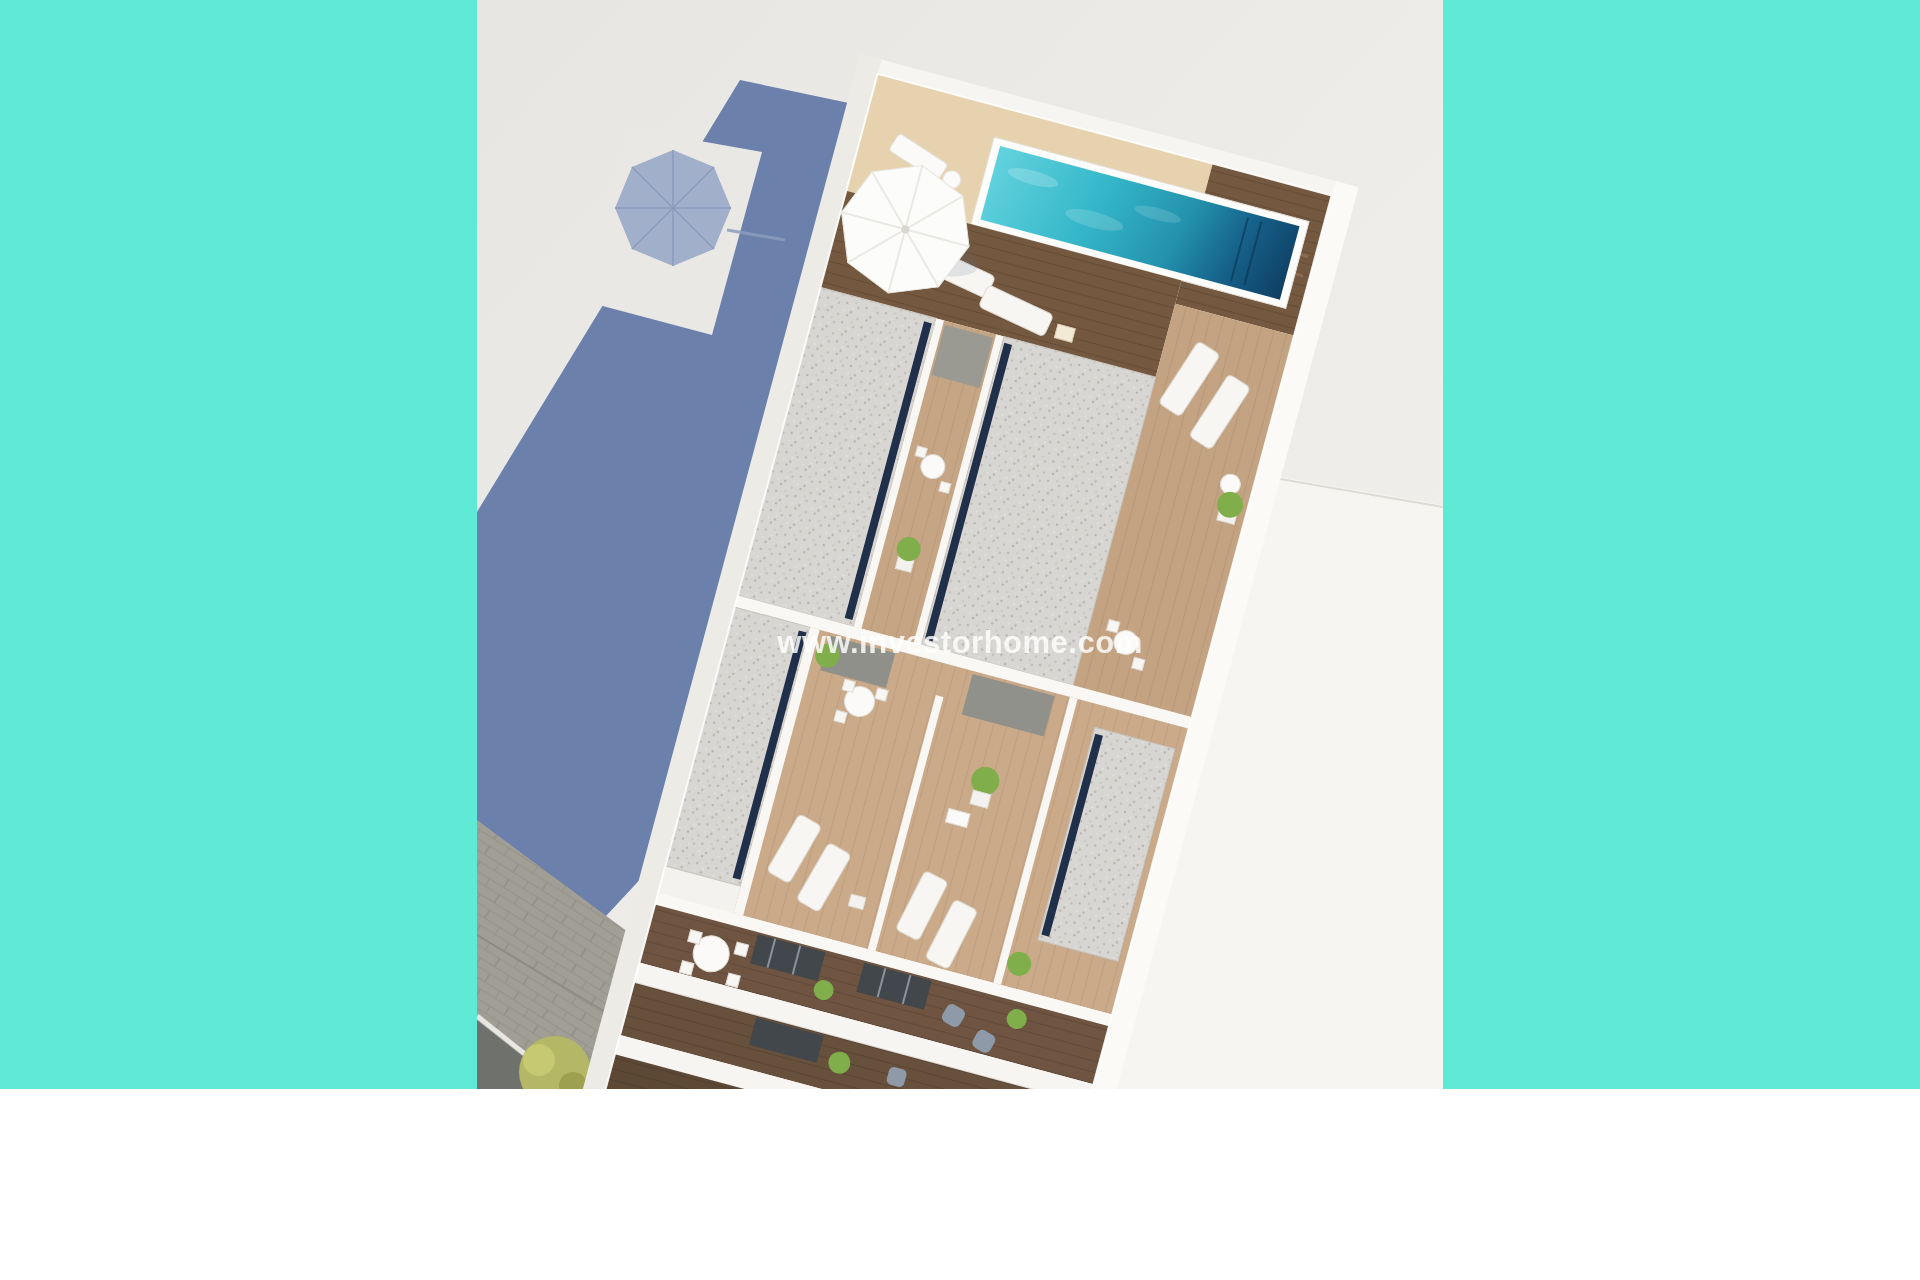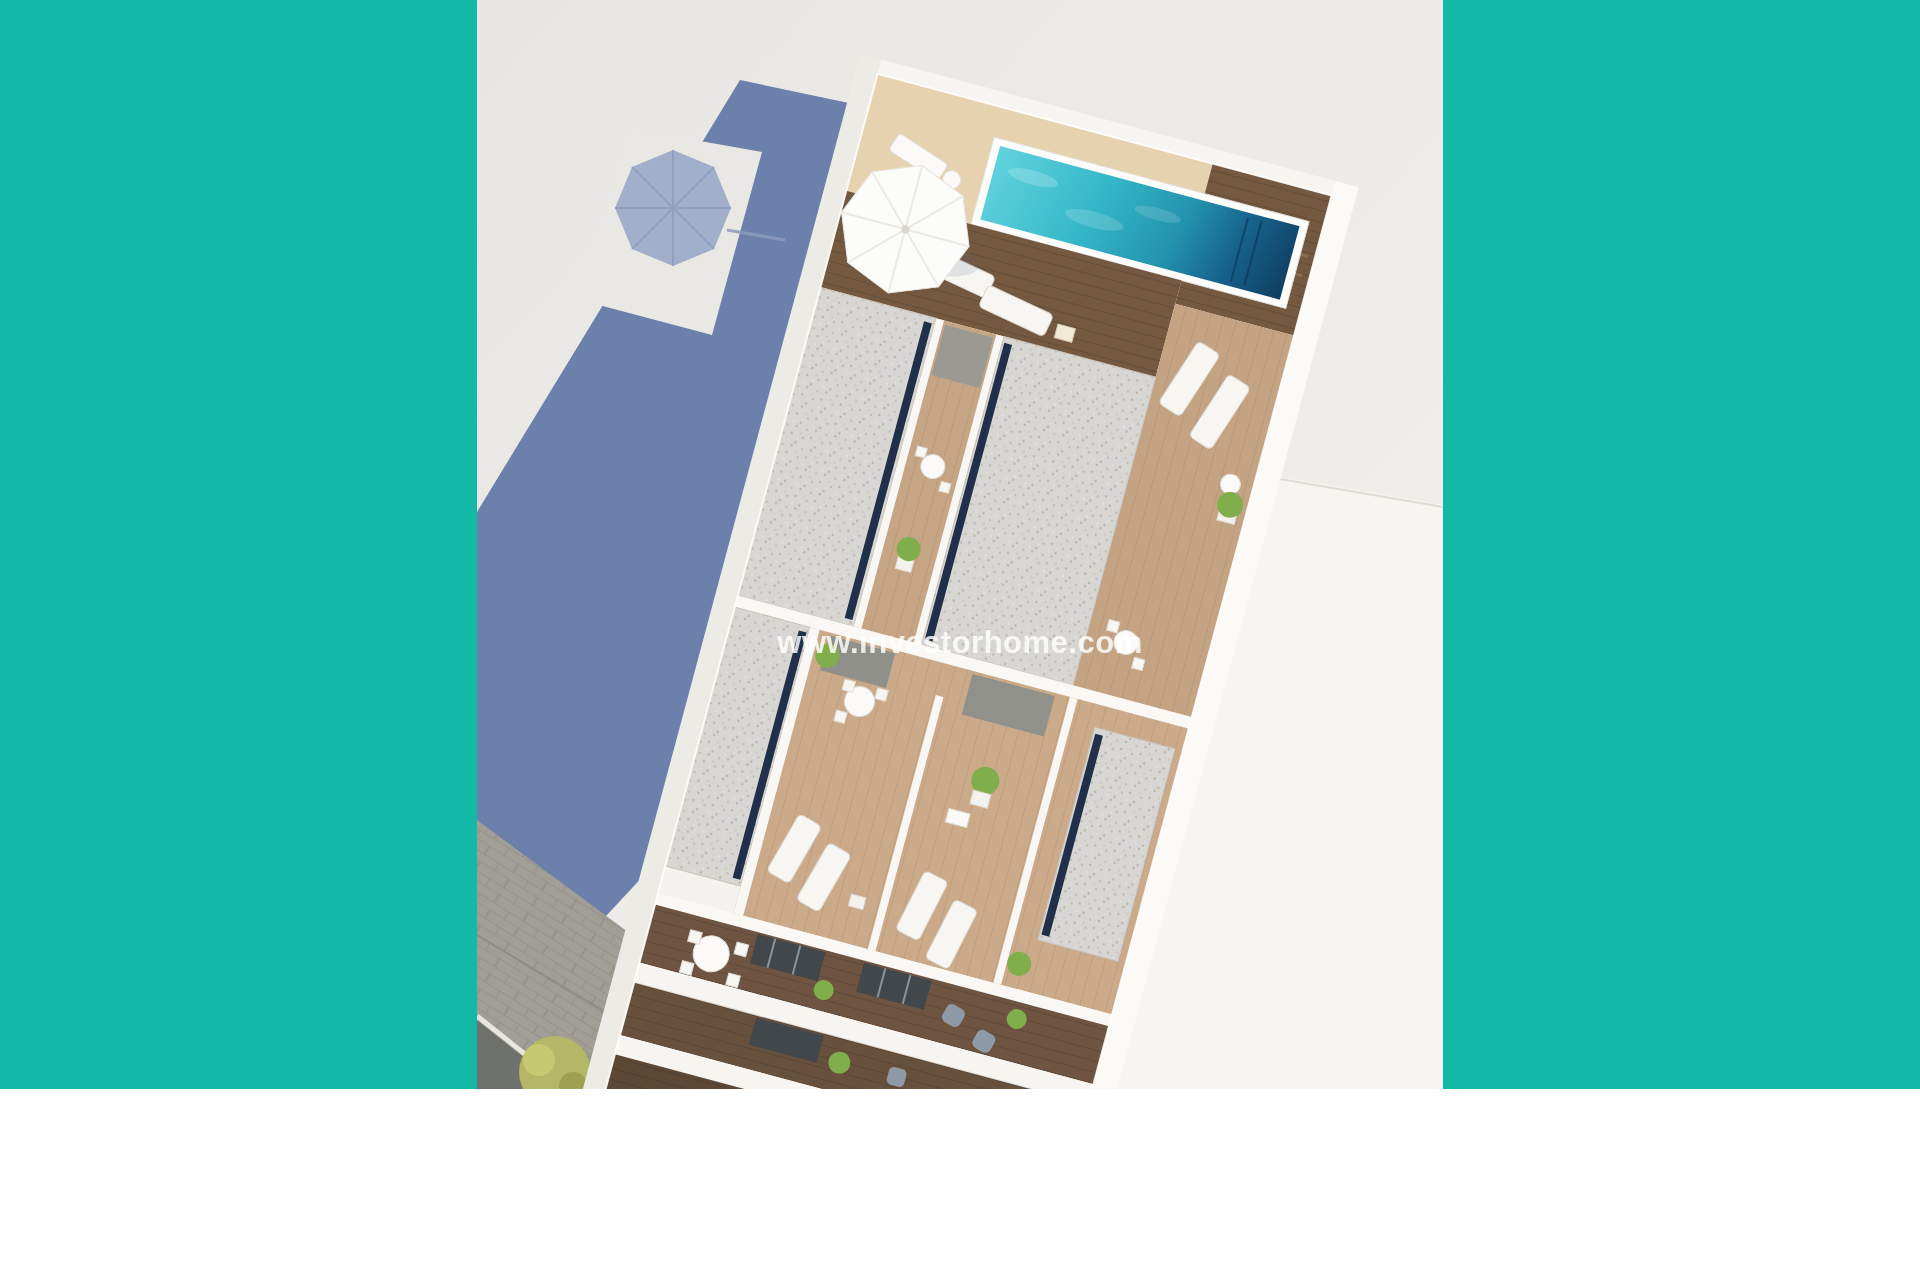--- a/index.html
+++ b/index.html
@@ -1,16 +1,16 @@
 <!DOCTYPE html>
 <html><head>
 <meta charset="utf-8">
 <style>
   html,body{margin:0;padding:0;background:#ffffff;}
-  .stage{position:relative;width:1920px;height:1089px;background:#14b8a6;overflow:hidden;
+  .stage{position:relative;width:1920px;height:1089px;background:#5eead4;overflow:hidden;
          font-family:"Liberation Sans", sans-serif;}
   .artwork{position:absolute;left:477px;top:0;width:966px;height:1280px;}
   svg{display:block}
   .watermark{font-family:"Liberation Sans", sans-serif;font-weight:700;font-size:31px;
              letter-spacing:.5px;fill:rgba(255,255,255,0.82);}
 </style>
 </head>
 <body>
 
 <div class="stage">

